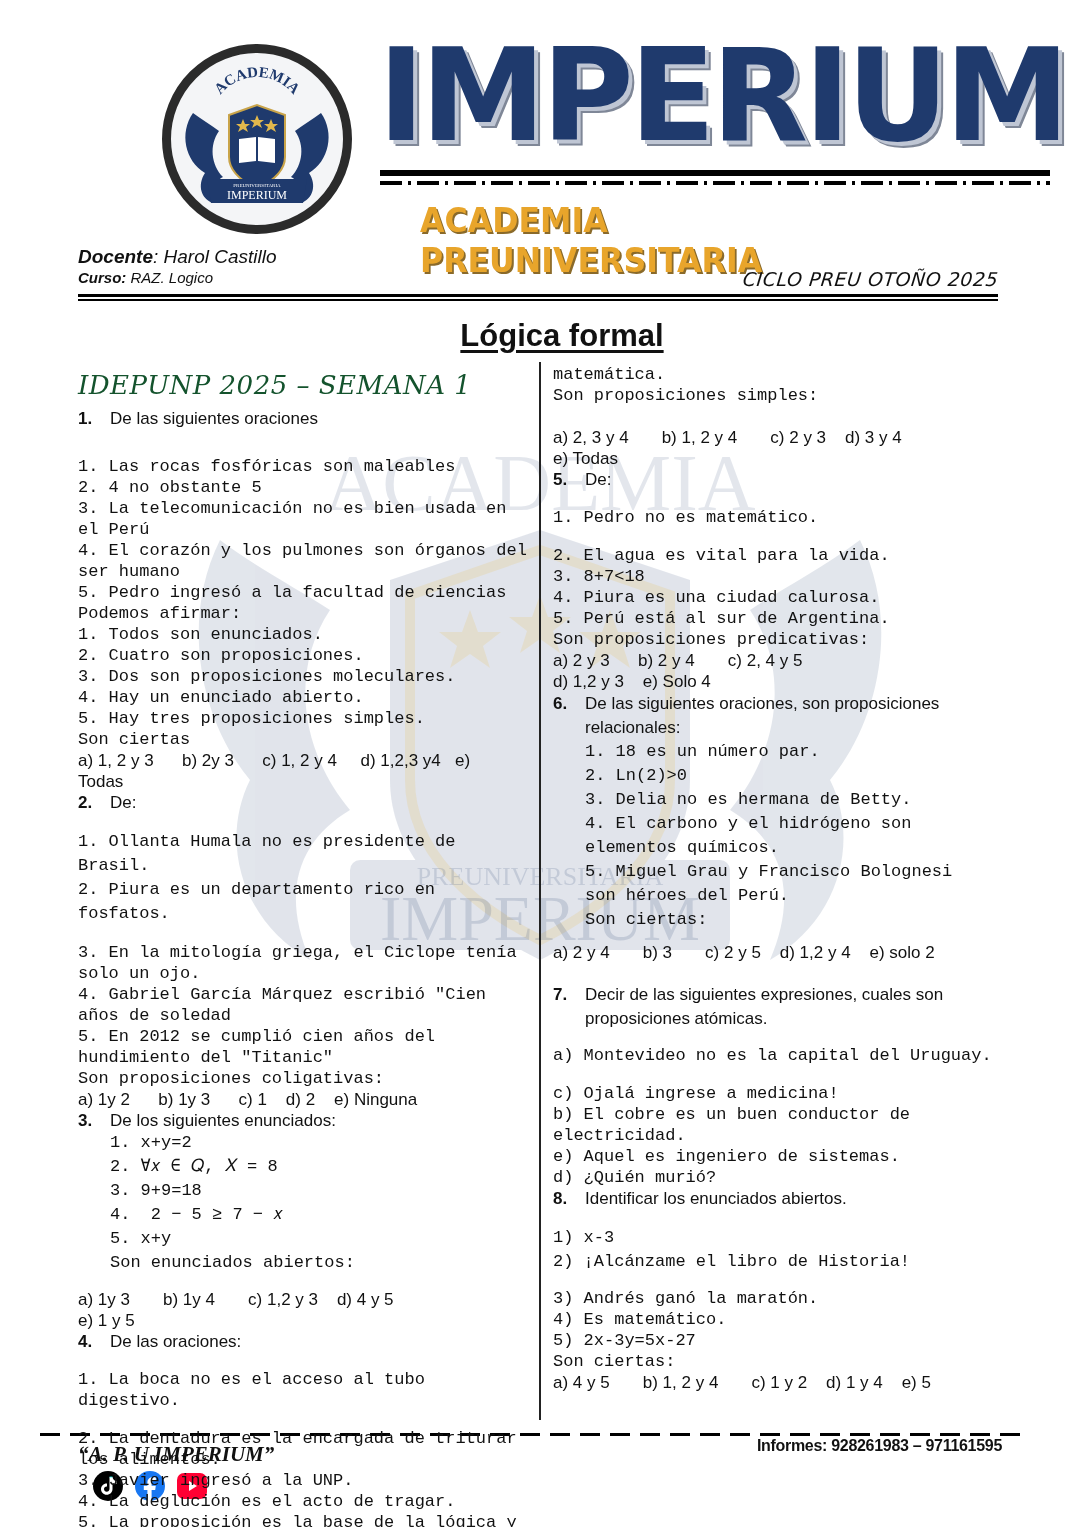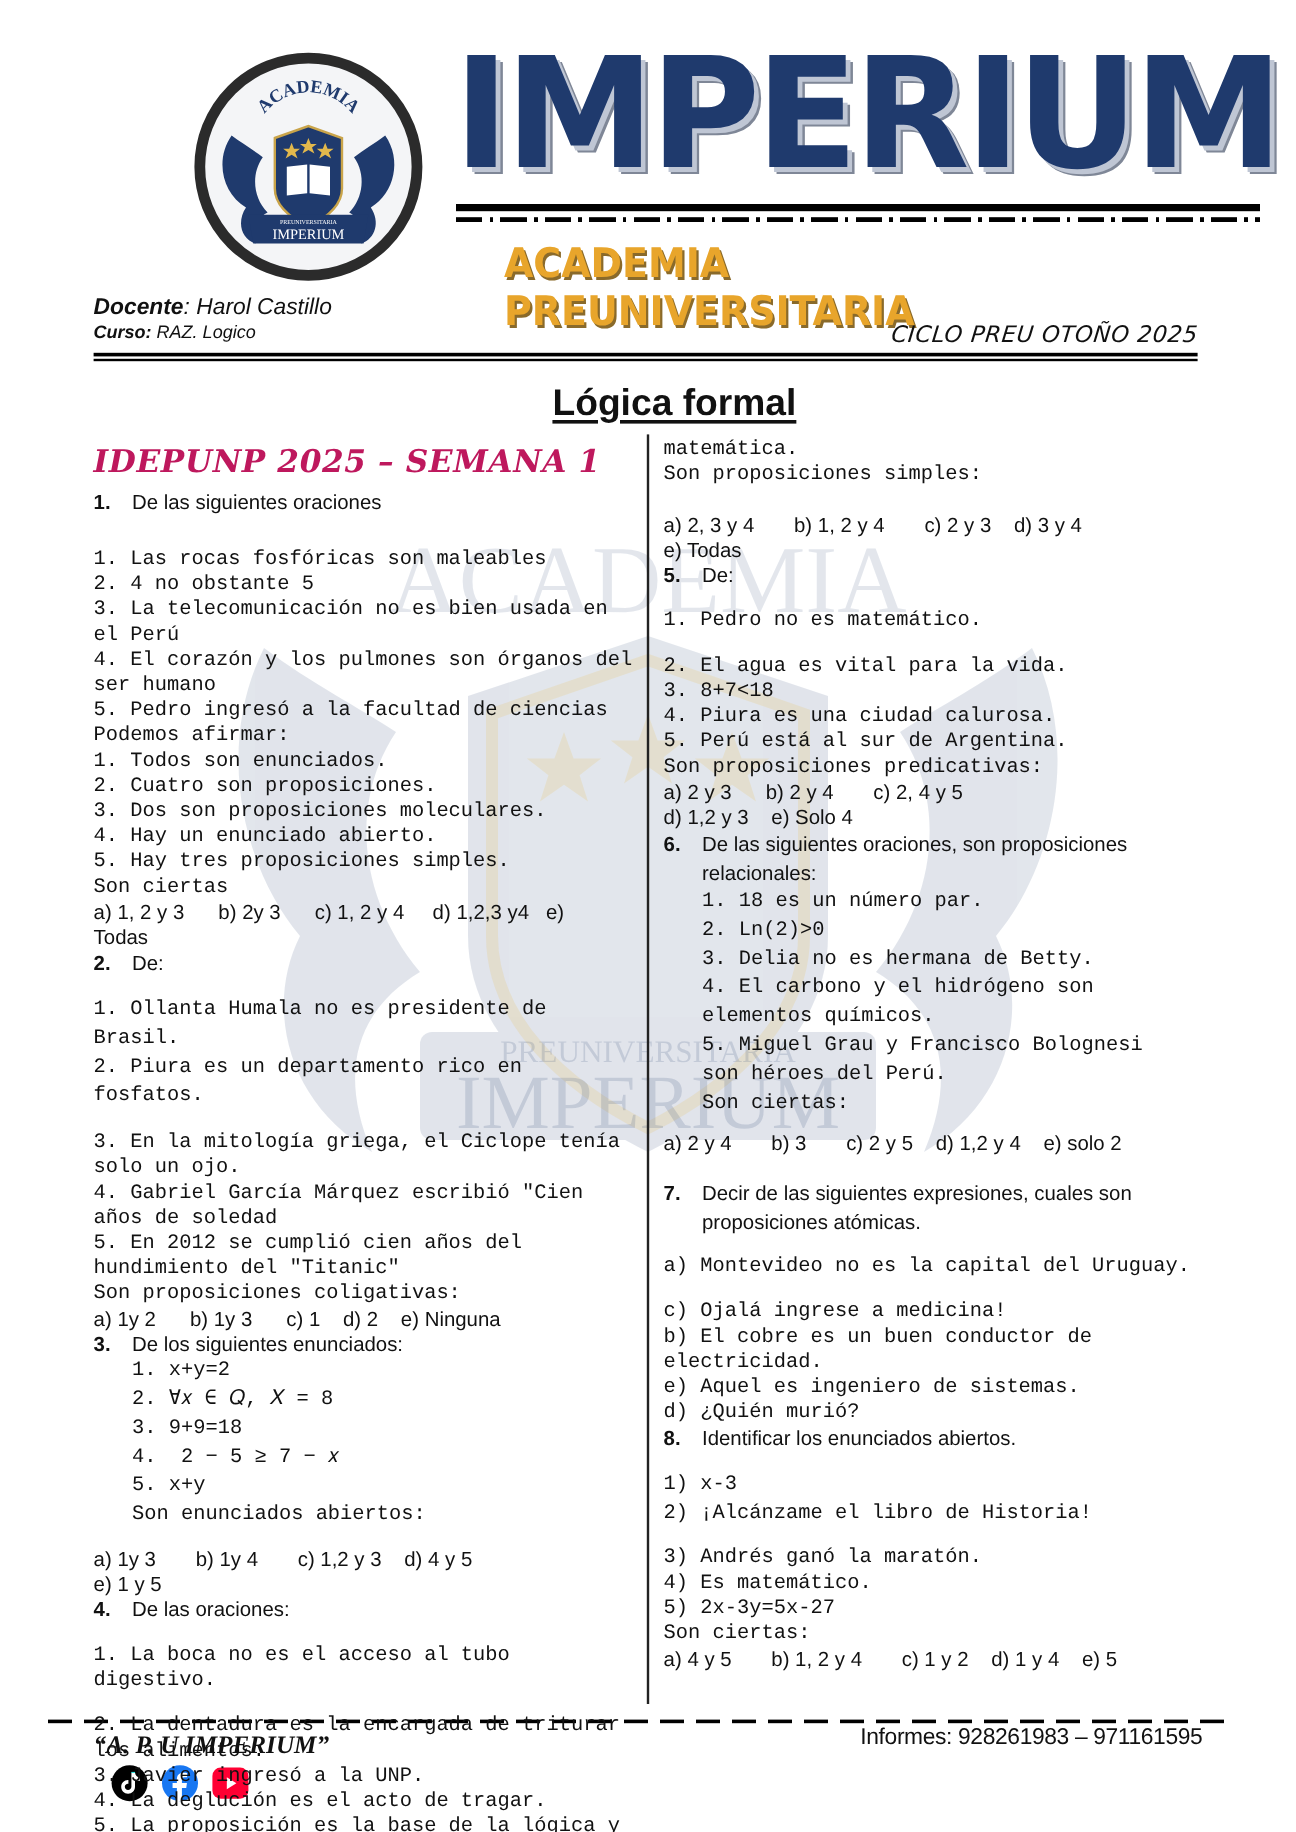--- a/index.html
+++ b/index.html
@@ -28,34 +28,34 @@
 
   .page-title { position: absolute; left: 0; width: 1080px; top: 318px; text-align: center; font-weight: bold; font-size: 31px; z-index: 2; padding-left: 44px; }
   .page-title span { text-decoration: underline; text-underline-offset: 4px; }
 
   
   .col { position: absolute; z-index: 2; font-size: 17px; line-height: 21px; }
   .col-left { left: 78px; top: 366px; width: 455px; }
   .col-right { left: 553px; top: 364px; width: 440px; }
   .divider { position: absolute; left: 539px; top: 362px; width: 2px; height: 1058px; background: #222; z-index: 2; }
 
-  .semana { font-family: "DejaVu Serif", serif; font-style: italic; font-weight: bold; font-size: 26px; color: #be185d; line-height: 38px; margin-bottom: 4px; letter-spacing: 0.5px; }
+  .semana { font-family: "DejaVu Serif", serif; font-style: italic; font-weight: normal; font-size: 26px; color: #14532d; line-height: 38px; margin-bottom: 4px; letter-spacing: 0.5px; }
   .q { display: flex; }
   .q .num { font-weight: bold; width: 32px; flex: none; }
   .line { white-space: pre-wrap; font-family: Liberation Mono, monospace; }
   .indent { padding-left: 32px; }
   .gap { height: 21px; }
   .spaced { line-height: 24px; }
   .opt { white-space: pre; }
 
   
   .footer-dash { position: absolute; left: 40px; top: 1433px; width: 990px; height: 3px;
     background: repeating-linear-gradient(90deg, #000 0 20px, transparent 20px 30px); }
   .footer-left { position: absolute; left: 78px; top: 1442px; font-family: "Liberation Serif", serif; font-style: italic; font-weight: bold; font-size: 21px; }
-  .footer-right { position: absolute; right: 78px; top: 1437px; font-weight: normal; font-size: 19px; letter-spacing: -0.3px; }
+  .footer-right { position: absolute; right: 78px; top: 1437px; font-weight: bold; font-size: 16px; letter-spacing: -0.3px; }
   .social { position: absolute; left: 92px; top: 1470px; display: flex; gap: 10px; }
   .social span { display: block; width: 32px; height: 32px; }
 </style>
 </head>
 <body>
 
 <div class="watermark">
   <svg width="760" height="620" viewBox="0 0 760 620">
     <g opacity="0.13" fill="#1f3a6d">
       <path d="M60 120 C20 200 40 300 90 360 C60 420 80 500 150 540 C120 470 140 420 190 390 C140 330 130 250 170 190 C140 170 100 150 60 120 Z"></path>

